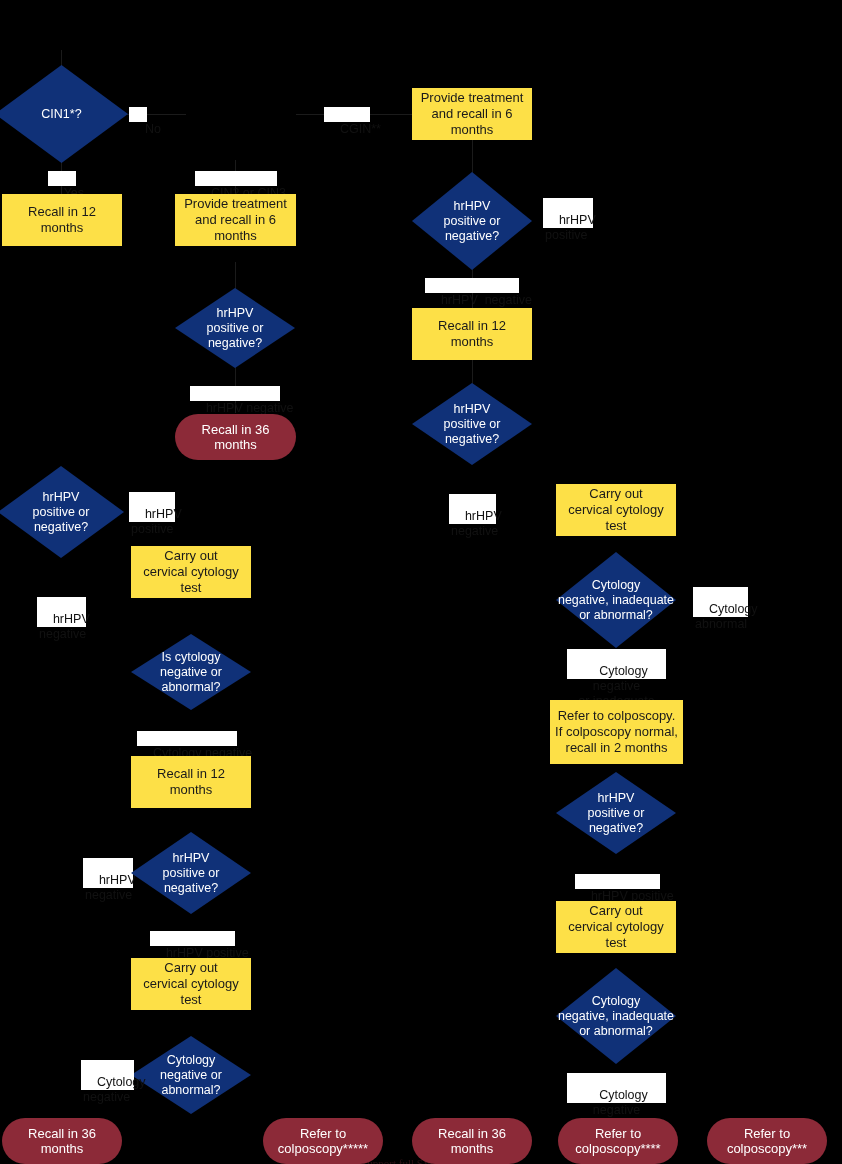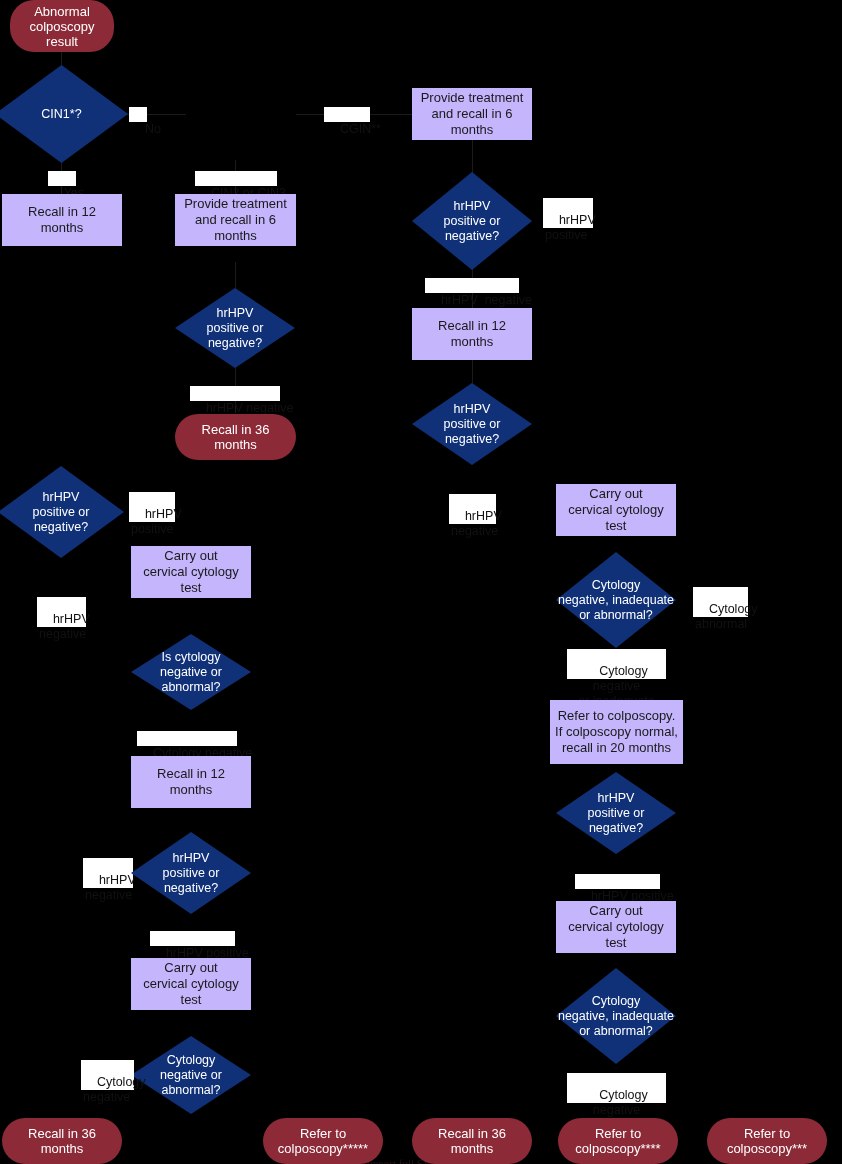--- a/index.html
+++ b/index.html
@@ -11,21 +11,21 @@
   #canvas{position:absolute;left:0;top:0;width:842px;height:1164px;}
 
   
   .node{position:absolute;box-sizing:border-box;display:flex;align-items:center;justify-content:center;text-align:center;}
 
   .terminator{
     background:#8c2a38;color:#ffffff;border-radius:24px;
     font-size:13px;line-height:15px;padding:4px 6px;
   }
   .process{
-    background:#c4b5fd;color:#1a1a1a;
+    background:#fde047;color:#1a1a1a;
     font-size:13px;line-height:16px;padding:3px 4px;
   }
   .decision{
     background:transparent;color:#ffffff;
     font-size:12.5px;line-height:15px;
   }
   .decision .dia{
     position:absolute;left:0;top:0;width:100%;height:100%;
     background:#103178;
     clip-path:polygon(50% 0%,100% 50%,50% 100%,0% 50%);
@@ -59,25 +59,20 @@
   <div class="conn vline" style="left:61px;top:160px;height:38px;"></div>
   <div class="conn hline" style="left:122px;top:114px;width:64px;"></div>
   <div class="conn vline" style="left:235px;top:160px;height:38px;"></div>
   <div class="conn hline" style="left:296px;top:114px;width:116px;"></div>
   <div class="conn vline" style="left:472px;top:140px;height:46px;"></div>
   <div class="conn vline" style="left:472px;top:262px;height:46px;"></div>
   <div class="conn vline" style="left:472px;top:360px;height:28px;"></div>
   <div class="conn vline" style="left:235px;top:262px;height:28px;"></div>
   <div class="conn vline" style="left:235px;top:365px;height:48px;"></div>
 
-  <div class="node terminator" style="left:10px;top:0px;width:104px;height:52px;">
-    <span style="white-space:pre-line">Abnormal
-colposcopy
-result</span>
-  </div>
 
   <div class="node decision" style="left:-5px;top:65px;width:133px;height:98px;">
     <div class="dia"></div>
     <span class="dtxt" style="white-space:pre-line">CIN1*?</span>
   </div>
 
   <div class="elabel" style="left:129px;top:107px;width:18px;height:15px;">
     <span>No</span>
   </div>
 
@@ -202,21 +197,21 @@
   <div class="node decision" style="left:131px;top:634px;width:120px;height:76px;">
     <div class="dia"></div>
     <span class="dtxt" style="white-space:pre-line">Is cytology
 negative or
 abnormal?</span>
   </div>
 
   <div class="node process" style="left:550px;top:700px;width:133px;height:64px;">
     <span style="white-space:pre-line">Refer to colposcopy.
 If colposcopy normal,
-recall in 20 months</span>
+recall in 2 months</span>
   </div>
 
   <div class="elabel" style="left:137px;top:731px;width:100px;height:15px;">
     <span>Cytology negative</span>
   </div>
 
   <div class="node process" style="left:131px;top:756px;width:120px;height:52px;">
     <span style="white-space:pre-line">Recall in 12 months</span>
   </div>
 

